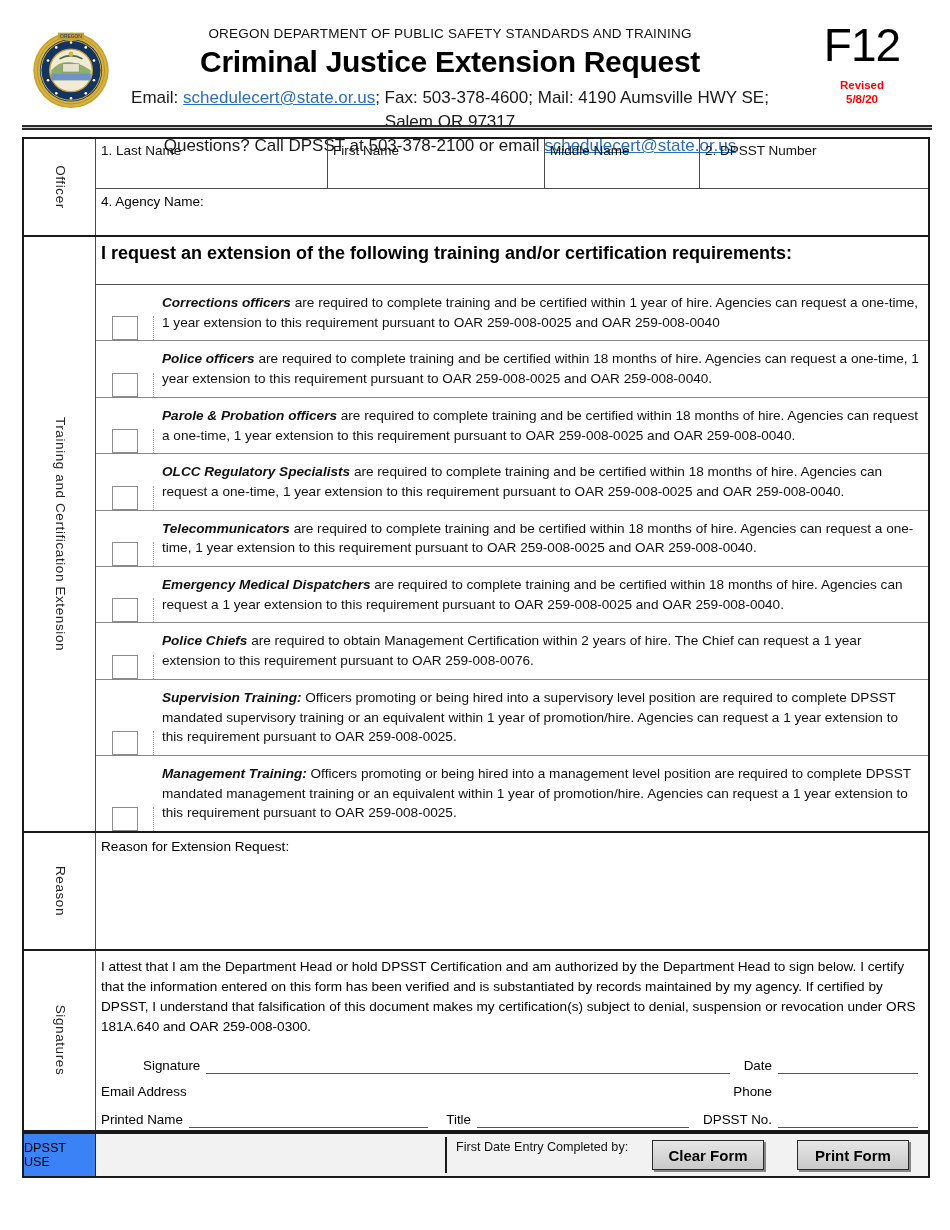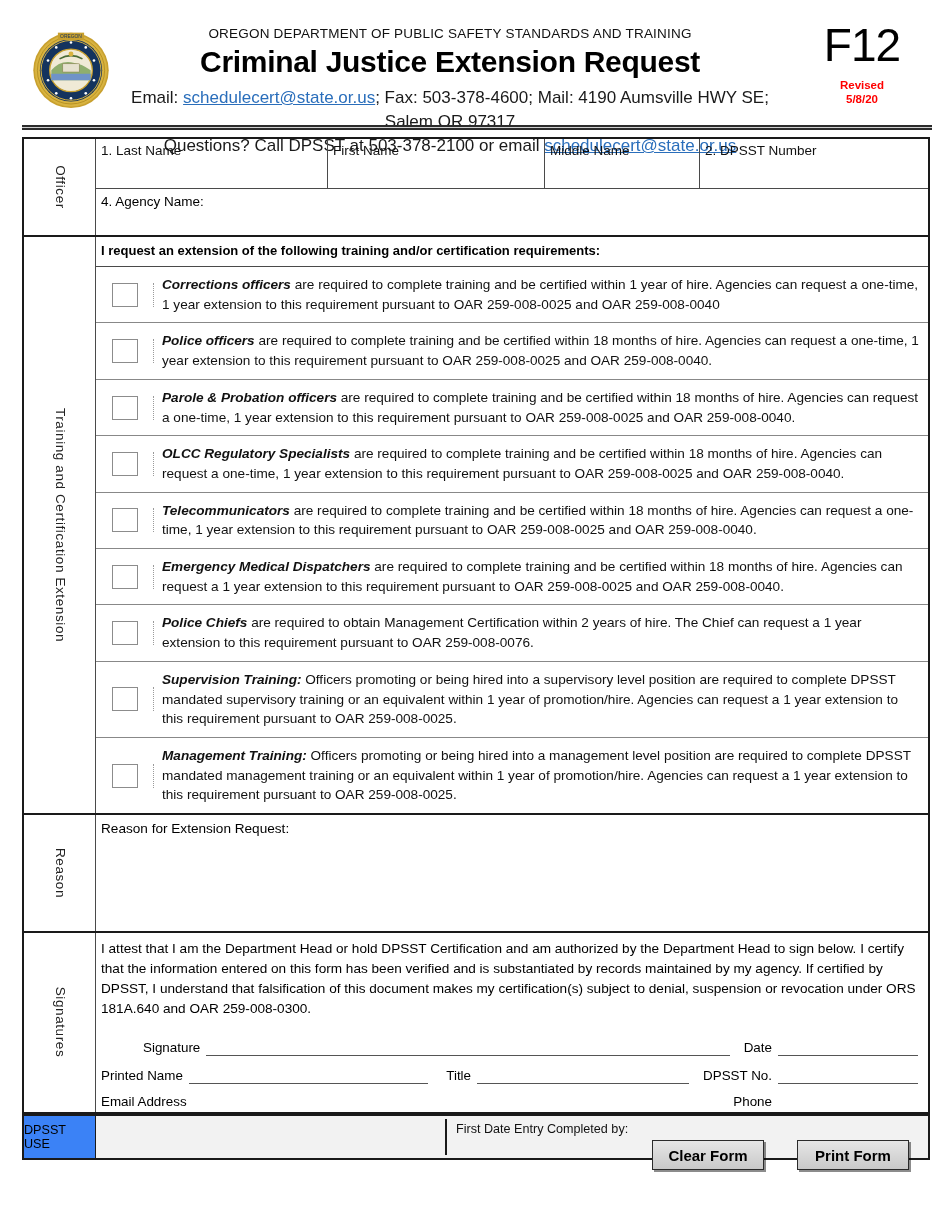--- a/index.html
+++ b/index.html
@@ -73,25 +73,25 @@
   .cell { padding: 4px 0 0 5px; font-size: 13.5px; color:#111; }
   .c1 { width: 232px; border-right: 1.2px solid #4a4a4a; }
   .c2 { width: 217px; border-right: 1.2px solid #4a4a4a; }
   .c3 { width: 155px; border-right: 1.2px solid #4a4a4a; }
   .c4 { flex:1; }
   .officer-bot { height: 46px; padding: 5px 0 0 5px; font-size: 13.5px; }
 
   
   .intro {
     border-bottom: 1.2px solid #4a4a4a;
-    padding: 6px 6px 8px 5px;
-    font-size: 13px; font-weight: 700;
+    padding: 6px 6px 20px 5px;
+    font-size: 18px; font-weight: 700;
   }
   .item {
-    display: flex; align-items: center;
+    display: flex; align-items: flex-end;
     border-bottom: 1.2px solid #888;
   }
   .item:last-child { border-bottom: none; }
   .cbcell {
     width: 58px; flex:0 0 58px;
     border-right: 1px dotted #9a9a9a;
     display:flex; align-items:center; justify-content:center;
   }
   .cbox {
     width: 26px; height: 24px;
@@ -345,35 +345,35 @@
 
         <div class="sig-rows">
           <div class="sig-row">
             <div style="width:42px" class="spacer"></div>
             <div class="sig-lbl">Signature</div>
             <div class="sig-line" style="flex:1 1 auto"></div>
             <div class="sig-lbl" style="padding-left:14px">Date</div>
             <div class="sig-line" style="width:140px"></div>
           </div>
 
+          <div class="sig-row" style="height:26px">
+            <div class="sig-lbl">Email Address</div>
+            <div class="sig-line" style="flex:1 1 auto;border-bottom:none"></div>
+            <div class="sig-lbl" style="padding-left:14px">Phone</div>
+            <div class="sig-line" style="width:140px;border-bottom:none"></div>
+          </div>
+
           <div class="sig-row">
             <div class="sig-lbl">Printed Name</div>
             <div class="sig-line" style="flex:1 1 auto"></div>
             <div class="sig-lbl" style="padding-left:18px">Title</div>
             <div class="sig-line" style="width:212px"></div>
             <div class="sig-lbl" style="padding-left:14px">DPSST No.</div>
             <div class="sig-line" style="width:140px"></div>
           </div>
-
-          <div class="sig-row" style="height:26px">
-            <div class="sig-lbl">Email Address</div>
-            <div class="sig-line" style="flex:1 1 auto;border-bottom:none"></div>
-            <div class="sig-lbl" style="padding-left:14px">Phone</div>
-            <div class="sig-line" style="width:140px;border-bottom:none"></div>
-          </div>
         </div>
 
       </div>
     </div>
 
     <div class="dpsst-row">
       <div class="dpsst-lbl">DPSST USE</div>
       <div class="dpsst-f1"></div>
       <div class="dpsst-f2">
         <span class="dpsst-hidden">First Date Entry Completed by:</span>

